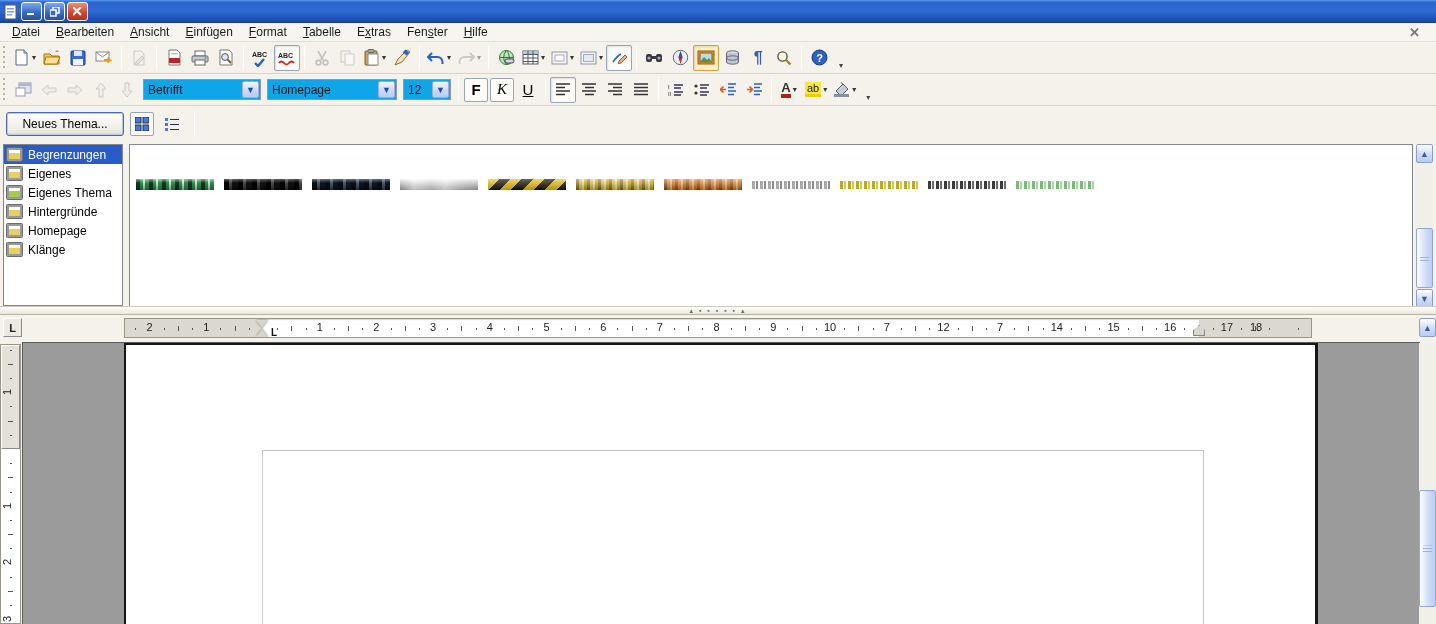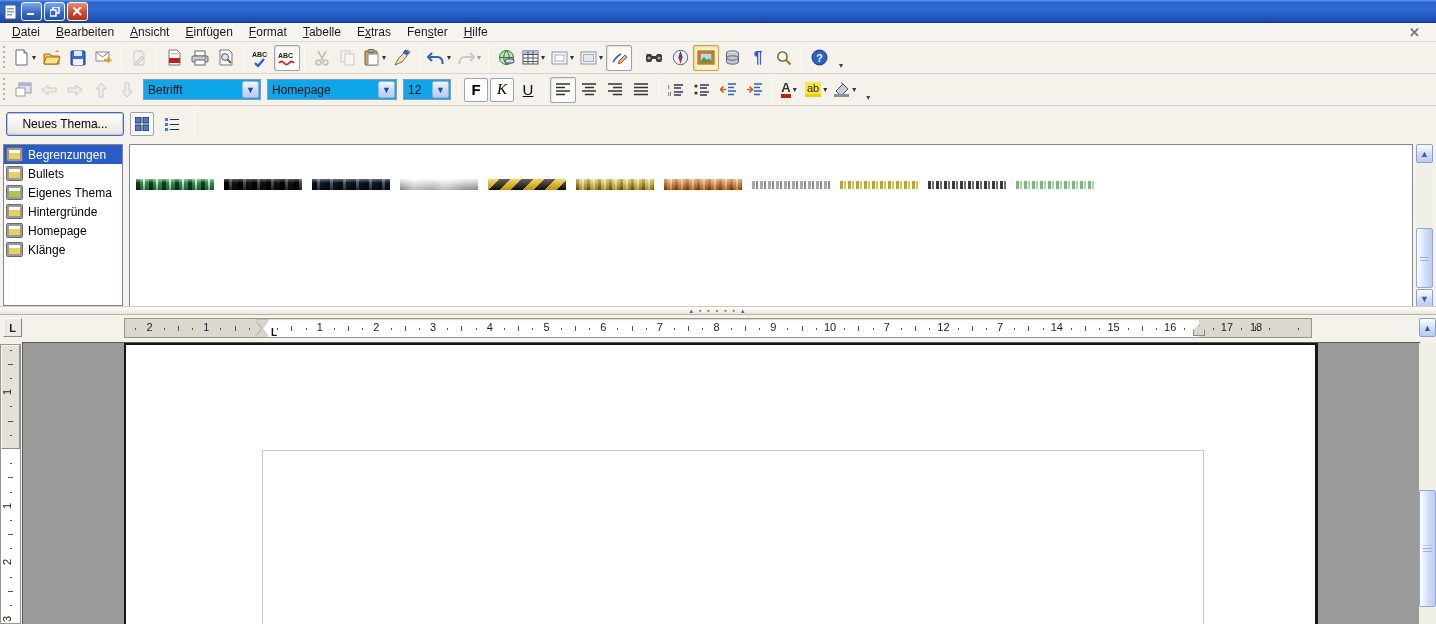--- a/index.html
+++ b/index.html
@@ -518,21 +518,21 @@
       <div class="theme-row sel">
         <span class="theme-ico">
           <i style="background:linear-gradient(180deg,#fff 0 30%,#e8cf62 30%)"></i>
         </span>
         <span class="lbl">Begrenzungen</span>
       </div>
       <div class="theme-row">
         <span class="theme-ico">
           <i style="background:linear-gradient(180deg,#fff 0 30%,#e8cf62 30%)"></i>
         </span>
-        <span class="lbl">Bullets</span>
+        <span class="lbl">Eigenes</span>
       </div>
       <div class="theme-row">
         <span class="theme-ico">
           <i style="background:linear-gradient(180deg,#fff 0 30%,#a8c84a 30%)"></i>
         </span>
         <span class="lbl">Eigenes Thema</span>
       </div>
       <div class="theme-row">
         <span class="theme-ico">
           <i style="background:linear-gradient(180deg,#fff 0 30%,#e8cf62 30%)"></i>

